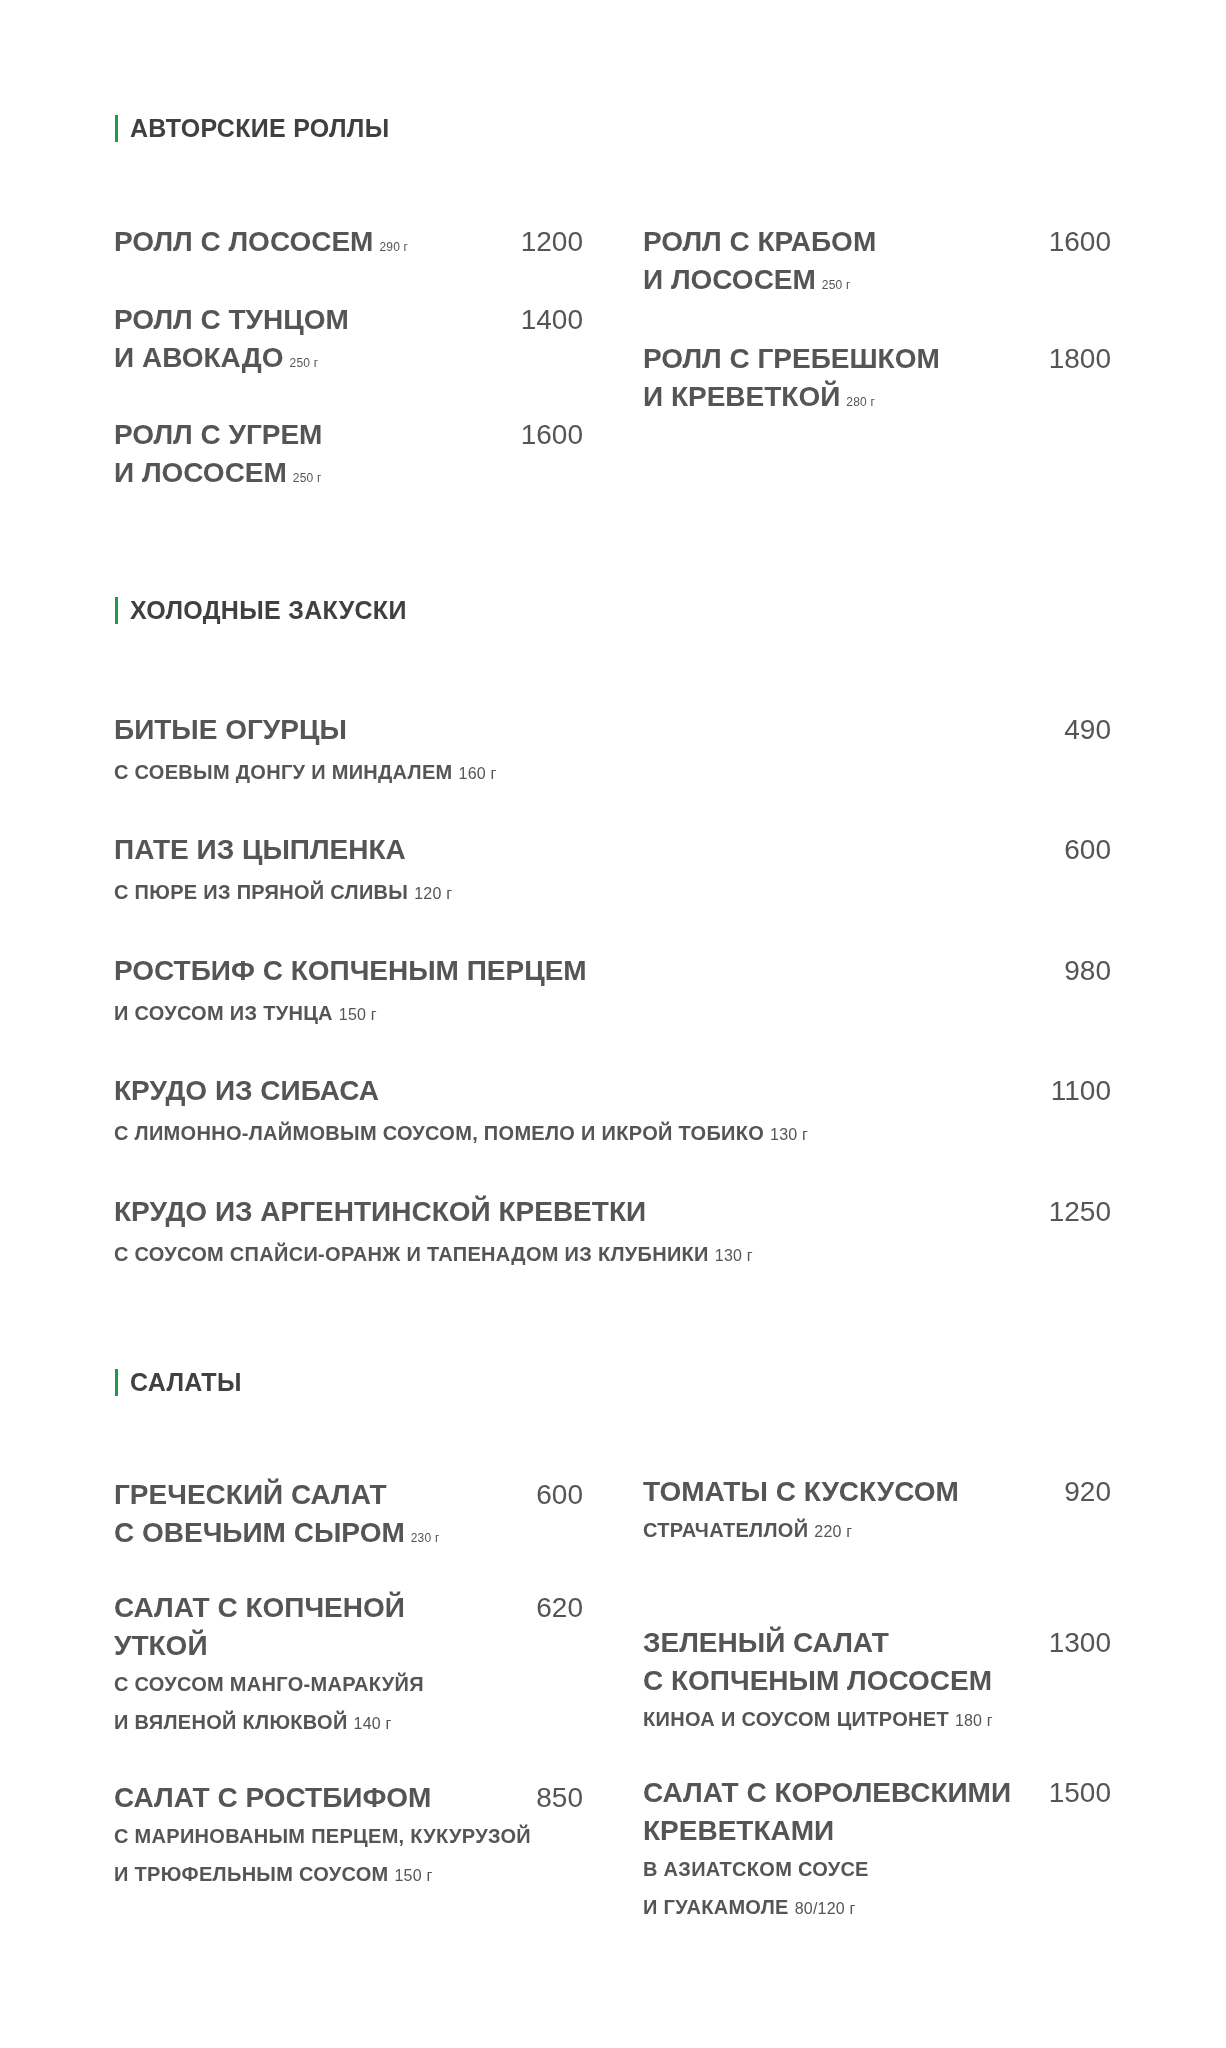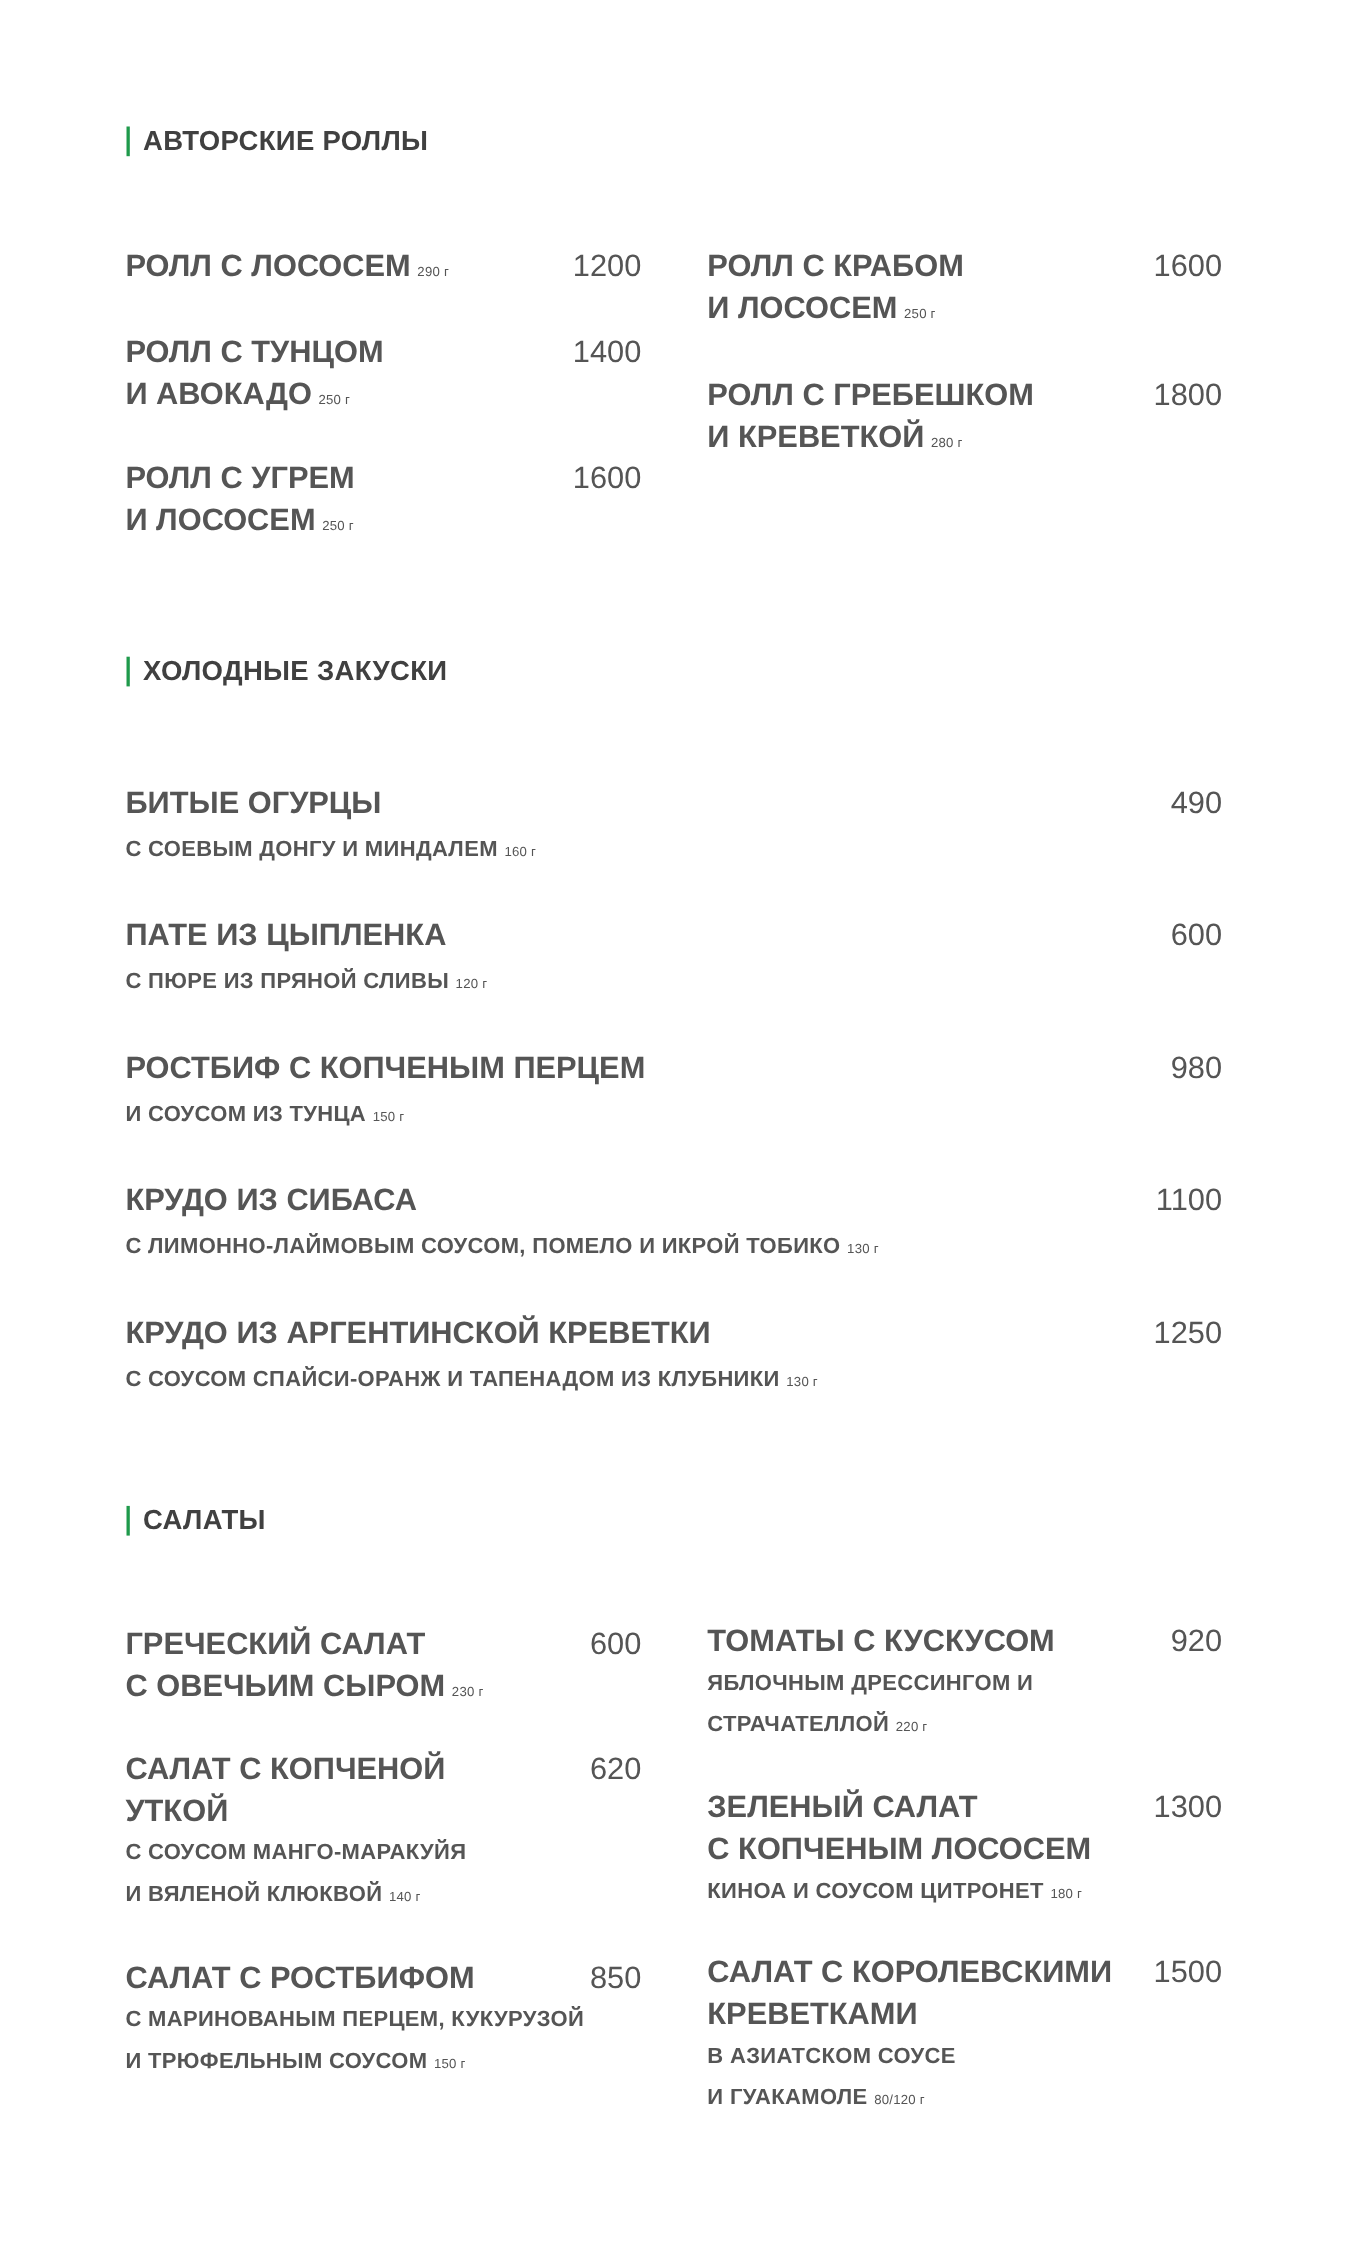--- a/index.html
+++ b/index.html
@@ -23,21 +23,21 @@
     white-space: nowrap;
   }
   .item .weight {
     font-weight: normal; font-size: 12px; color: #555555; margin-left: 6px;
     letter-spacing: 0.2px;
   }
   .item .desc {
     font-weight: bold; font-size: 20px; color: #555555; line-height: 38px;
     white-space: nowrap; letter-spacing: 0.3px;
   }
-  .item .desc .weight { font-size: 12px; }
+  .item .desc .weight { font-size: 16px; }
   .price {
     position: absolute; font-size: 28px; color: #555555; line-height: 38px;
     text-align: right; width: 140px;
   }
   .col-left { left: 114px; }
   .col-right { left: 643px; }
   .full { left: 114px; }
 </style>
 </head>
 <body>
@@ -132,21 +132,20 @@
 
 <div class="item col-left" style="top:1779px">
   <div class="title">САЛАТ С РОСТБИФОМ</div>
   <div class="desc">С МАРИНОВАНЫМ ПЕРЦЕМ, КУКУРУЗОЙ</div>
   <div class="desc"><span>И ТРЮФЕЛЬНЫМ СОУСОМ</span><span class="weight">150 г</span></div>
 </div>
 <div class="price" style="top:1779px; left:443px">850</div>
 
 <div class="item col-right" style="top:1473px">
   <div class="title">ТОМАТЫ С КУСКУСОМ</div>
-  <div class="desc">ЯБЛОЧНЫМ ДРЕССИНГОМ И</div>
   <div class="desc"><span>СТРАЧАТЕЛЛОЙ</span><span class="weight">220 г</span></div>
 </div>
 <div class="price" style="top:1473px; left:971px">920</div>
 
 <div class="item col-right" style="top:1624px">
   <div class="title">ЗЕЛЕНЫЙ САЛАТ</div>
   <div class="title">С КОПЧЕНЫМ ЛОСОСЕМ</div>
   <div class="desc"><span>КИНОА И СОУСОМ ЦИТРОНЕТ</span><span class="weight">180 г</span></div>
 </div>
 <div class="price" style="top:1624px; left:971px">1300</div>

